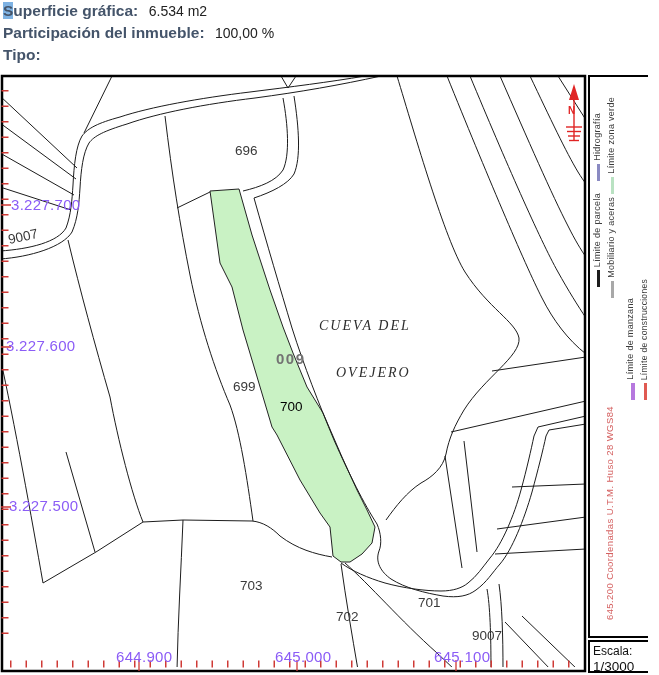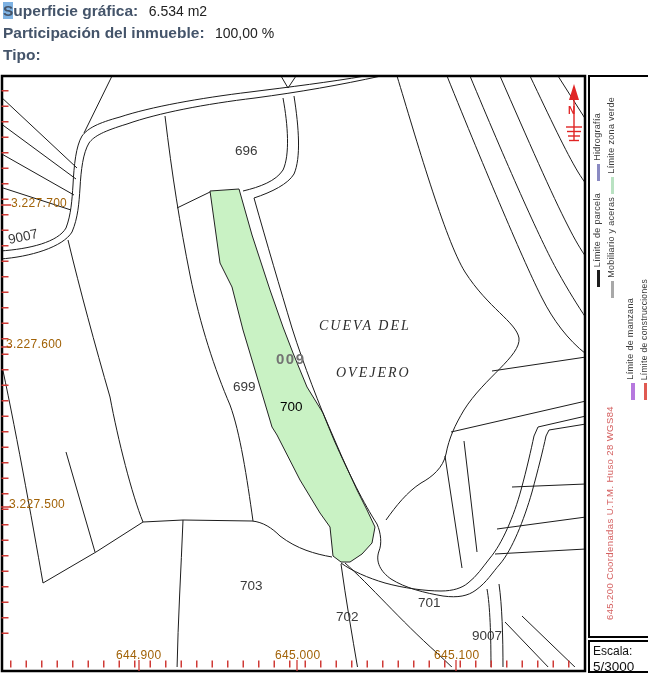--- a/index.html
+++ b/index.html
@@ -8,21 +8,21 @@
   
   .hdr{position:absolute;left:3px;top:0;width:650px;}
   .hrow{white-space:nowrap;line-height:21px;}
   .hlabel{font-weight:bold;color:#44546a;font-size:15.5px;}
   .hsel{background:#7eb2e3;color:#44546a;}
   .hval{color:#222;font-size:14px;margin-left:6px;}
   
   svg.mapsvg{position:absolute;left:0;top:0;}
   
   .mlab{position:absolute;color:#3a3a3a;font-size:13.5px;white-space:nowrap;}
-  .glab{position:absolute;color:#a16207;font-size:12px;white-space:nowrap;letter-spacing:.3px;}
+  .glab{position:absolute;color:#8b5cf6;font-size:15px;white-space:nowrap;letter-spacing:.3px;}
   .place{position:absolute;font-family:"Liberation Serif",serif;font-style:italic;
          font-size:14px;color:#2e2e2e;letter-spacing:2px;white-space:nowrap;}
   .pcode{position:absolute;color:#737373;font-weight:bold;font-size:15px;letter-spacing:1.5px;}
   .p700{color:#000000;margin-top:25px;}
   .nlab{position:absolute;color:#e02424;font-weight:bold;font-size:10px;}
   .rot9007{transform:rotate(-12deg);}
   
   .vtext{position:absolute;writing-mode:vertical-rl;transform:rotate(180deg);
          font-size:9px;color:#3c3c3c;letter-spacing:.3px;white-space:nowrap;}
   .vsmall{font-size:8.5px;}
@@ -172,16 +172,16 @@
     <div class="vtext" style="left:625px;bottom:295px;">Límite de manzana</div>
 
     <div class="sym" style="left: 644px; top: 383px; height: 17px; background: rgb(224, 90, 82);"></div>
     <div class="vtext vsmall" style="left:639px;bottom:295px;">Límite de construcciones</div>
 
     <div class="crs" style="left:604px;bottom:55px;">645.200 Coordenadas U.T.M. Huso 28 WGS84</div>
   </div>
 
   <div class="scalebox">
     <div class="scl">Escala:</div>
-    <div class="scv">5/3000</div>
+    <div class="scv">1/3000</div>
   </div>
 
 </div>
 
 </body></html>

